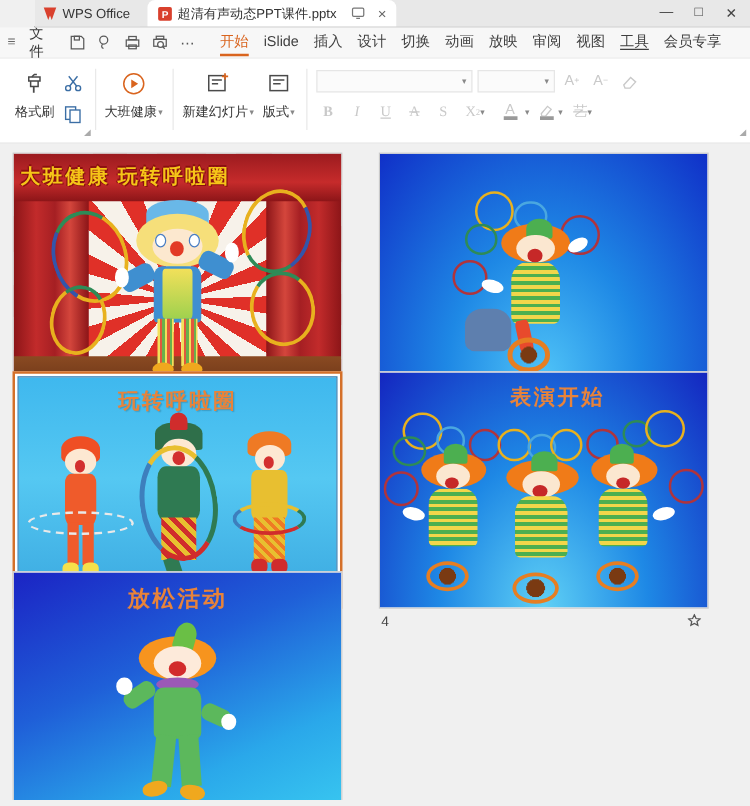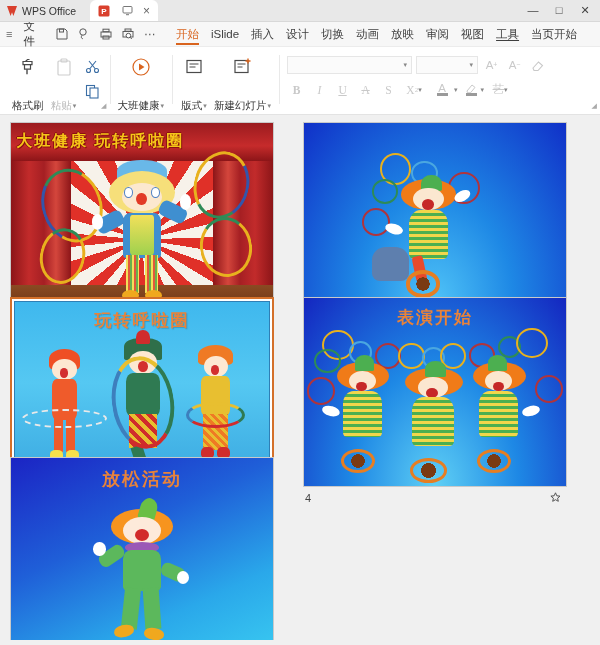--- a/index.html
+++ b/index.html
@@ -12,20 +12,21 @@
   }
 
   
   .tabbar {
     height: 22px;
     background: #e8e8e8;
     display: flex;
     align-items: flex-end;
     position: relative;
     border-bottom: 1px solid #d8d8d8;
+    margin-left: 28px;
   }
   .tab {
     height: 21px;
     display: flex; align-items: center;
     gap: 4px;
     padding: 0 8px;
     font-size: 10.5px;
     color: #333;
     background: #dcdcdc;
     border-top-left-radius: 5px;
@@ -122,21 +123,21 @@
   }
   .tbig {
     display:flex; flex-direction:column; align-items:center;
     justify-content:flex-start;
     min-width: 34px;
     padding: 2px 3px;
     font-size: 10.5px;
     color:#333;
   }
   .tbig .ico { height: 26px; display:flex; align-items:center; justify-content:center; }
-  .tbig .lbl { margin-top:18px; white-space:nowrap; display:flex; align-items:center; gap:1px;}
+  .tbig .lbl { margin-top:2px; white-space:nowrap; display:flex; align-items:center; gap:1px;}
   .tbig.disabled { color:#b9b9b9; }
   .tbig.disabled svg { opacity: .42; }
   .caret { font-size: 7px; color:#888; }
   .tstack { display:flex; flex-direction:column; gap:1px; padding-top:1px;}
   .tsmall {
     width: 24px; height: 24px;
     display:flex; align-items:center; justify-content:center;
     color:#3b6ea5;
   }
   .tcol { display:flex; flex-direction:column; align-items:center; }
@@ -237,20 +238,21 @@
 
   <div class="tab-gap"></div>
 
   <div class="tab active">
     <span class="tabicon">
       <svg width="12" height="12" viewBox="0 0 12 12">
           <rect x="0.5" y="0.5" width="11" height="11" rx="1.5" fill="#d9402d"></rect>
           <text x="6" y="9" font-size="8" font-family="Liberation Sans, sans-serif" fill="#fff" text-anchor="middle" font-weight="bold">P</text>
         </svg>
     </span>
+    <span>超清有声动态PPT课件.pptx</span>
     <span class="tab-restore">
       <svg width="11" height="11" viewBox="0 0 11 11">
           <rect x="1" y="1.5" width="9" height="6.5" rx="1" fill="none" stroke="#777" stroke-width="1"></rect>
           <path d="M4 9.7h3" stroke="#777" stroke-width="1"></path>
         </svg>
     </span>
     <span class="tab-close">×</span>
   </div>
 
   <div class="winctl">
@@ -302,21 +304,21 @@
     <div class="rtab active">开始</div>
     <div class="rtab">iSlide</div>
     <div class="rtab">插入</div>
     <div class="rtab">设计</div>
     <div class="rtab">切换</div>
     <div class="rtab">动画</div>
     <div class="rtab">放映</div>
     <div class="rtab">审阅</div>
     <div class="rtab">视图</div>
     <div class="rtab underlined">工具</div>
-    <div class="rtab">当页开始</div>
+    <div class="rtab">会员专享</div>
   </div>
 
   <div class="vsep"></div>
 
   <div class="wpsai">
     
     
   </div>
 </div>
 
@@ -328,32 +330,20 @@
         <svg width="22" height="22" viewBox="0 0 22 22">
             <path d="M6 4.5h9v3.2H6z" fill="none" stroke="#4a4a4a" stroke-width="1.2"></path>
             <path d="M7.5 7.7v4.5h6V7.7" fill="none" stroke="#4a4a4a" stroke-width="1.2"></path>
             <path d="M10 12.2v5" stroke="#4a4a4a" stroke-width="1.4"></path>
             <path d="M8.5 4.5l2-2h2" fill="none" stroke="#4a4a4a" stroke-width="1.2"></path>
           </svg>
       </span>
       <span class="lbl">格式刷</span>
     </div>
 
-    <div class="tbig disabled">
-      <span class="ico">
-        <svg width="22" height="22" viewBox="0 0 22 22">
-            <rect x="5" y="4" width="12" height="14" rx="1" fill="none" stroke="#8a8a8a" stroke-width="1.2"></rect>
-            <rect x="8" y="2" width="6" height="3" rx="1" fill="none" stroke="#8a8a8a" stroke-width="1.2"></rect>
-          </svg>
-      </span>
-      <span class="lbl">
-        <span>粘贴</span>
-        <span class="caret">▾</span>
-      </span>
-    </div>
 
     <div class="tstack">
       <div class="tsmall">
         <svg width="17" height="17" viewBox="0 0 17 17">
             <circle cx="4.5" cy="12.5" r="2" fill="none" stroke="#3b6ea5" stroke-width="1.1"></circle>
             <circle cx="12.5" cy="12.5" r="2" fill="none" stroke="#3b6ea5" stroke-width="1.1"></circle>
             <path d="M5.6 11L12 3M11.4 11L5 3" stroke="#3b6ea5" stroke-width="1.1" fill="none"></path>
           </svg>
       </div>
       <div class="tsmall">
@@ -378,40 +368,40 @@
         <span>大班健康</span>
         <span class="caret">▾</span>
       </span>
     </div>
   </div>
 
   <div class="tgroup">
     <div class="tbig">
       <span class="ico">
         <svg width="24" height="24" viewBox="0 0 24 24">
-            <rect x="5" y="4.5" width="14" height="12" fill="none" stroke="#4a4a4a" stroke-width="1.2"></rect>
-            <path d="M7.5 8h9M7.5 11h6" stroke="#4a4a4a" stroke-width="1.1"></path>
+            <rect x="4" y="4.5" width="13" height="12" fill="none" stroke="#4a4a4a" stroke-width="1.2"></rect>
+            <path d="M6.5 8h8M6.5 11h5" stroke="#4a4a4a" stroke-width="1.1"></path>
+            <path d="M17 2.5v5M14.5 5h5" stroke="#d9641e" stroke-width="1.4"></path>
           </svg>
       </span>
       <span class="lbl">
-        <span>版式</span>
+        <span>新建幻灯片</span>
         <span class="caret">▾</span>
       </span>
     </div>
 
     <div class="tbig">
       <span class="ico">
         <svg width="24" height="24" viewBox="0 0 24 24">
-            <rect x="4" y="4.5" width="13" height="12" fill="none" stroke="#4a4a4a" stroke-width="1.2"></rect>
-            <path d="M6.5 8h8M6.5 11h5" stroke="#4a4a4a" stroke-width="1.1"></path>
-            <path d="M17 2.5v5M14.5 5h5" stroke="#d9641e" stroke-width="1.4"></path>
+            <rect x="5" y="4.5" width="14" height="12" fill="none" stroke="#4a4a4a" stroke-width="1.2"></rect>
+            <path d="M7.5 8h9M7.5 11h6" stroke="#4a4a4a" stroke-width="1.1"></path>
           </svg>
       </span>
       <span class="lbl">
-        <span>新建幻灯片</span>
+        <span>版式</span>
         <span class="caret">▾</span>
       </span>
     </div>
 
   </div>
 
   <div class="tgroup fontgroup">
     <div class="frow">
       <div class="fselect name">
         <span></span>
@@ -611,21 +601,21 @@
               <path d="M1 4h2l3-2.5v8L3 7H1z" fill="none" stroke="#555" stroke-width="1"></path>
               <path d="M7.8 3.5a3 3 0 0 1 0 4M9.4 2.3a5 5 0 0 1 0 6.4" fill="none" stroke="#555" stroke-width="1"></path>
             </svg>
         </span>
       </span>
     </div>
   </div>
 
   <div class="slide-cell" style="left:303px; top:182px;">
     <div class="thumb">
-      <div class="canvas" style="background:radial-gradient(ellipse at 50% 100%, #5fd0f5 0%, #1e88e5 45%, #1426c0 100%);">
+      <div class="canvas" style="background:radial-gradient(ellipse at 50% 100%, #5fd0f5 0%, #1e88e5 45%, #1426c0 100%);padding-left:11px;">
         <div style="position:absolute;left:7%;top:17%;width:12%;height:16%;border:2px solid #e8b11e;border-radius:50%;"></div>
         <div style="position:absolute;left:17%;top:23%;width:9%;height:12%;border:2px solid #4aa7e0;border-radius:50%;"></div>
         <div style="position:absolute;left:4%;top:27%;width:10%;height:13%;border:2px solid #2e8b57;border-radius:50%;"></div>
         <div style="position:absolute;left:1%;top:42%;width:11%;height:15%;border:2px solid #b0343c;border-radius:50%;"></div>
         <div style="position:absolute;left:27%;top:24%;width:10%;height:14%;border:2px solid #b0343c;border-radius:50%;"></div>
         <div style="position:absolute;left:36%;top:24%;width:10%;height:14%;border:2px solid #e8b11e;border-radius:50%;"></div>
         <div style="position:absolute;left:45%;top:26%;width:9%;height:12%;border:2px solid #4aa7e0;border-radius:50%;"></div>
         <div style="position:absolute;left:52%;top:24%;width:10%;height:14%;border:2px solid #e8b11e;border-radius:50%;"></div>
         <div style="position:absolute;right:27%;top:24%;width:10%;height:13%;border:2px solid #b0343c;border-radius:50%;"></div>
         <div style="position:absolute;right:17%;top:20%;width:9%;height:12%;border:2px solid #2e8b57;border-radius:50%;"></div>

